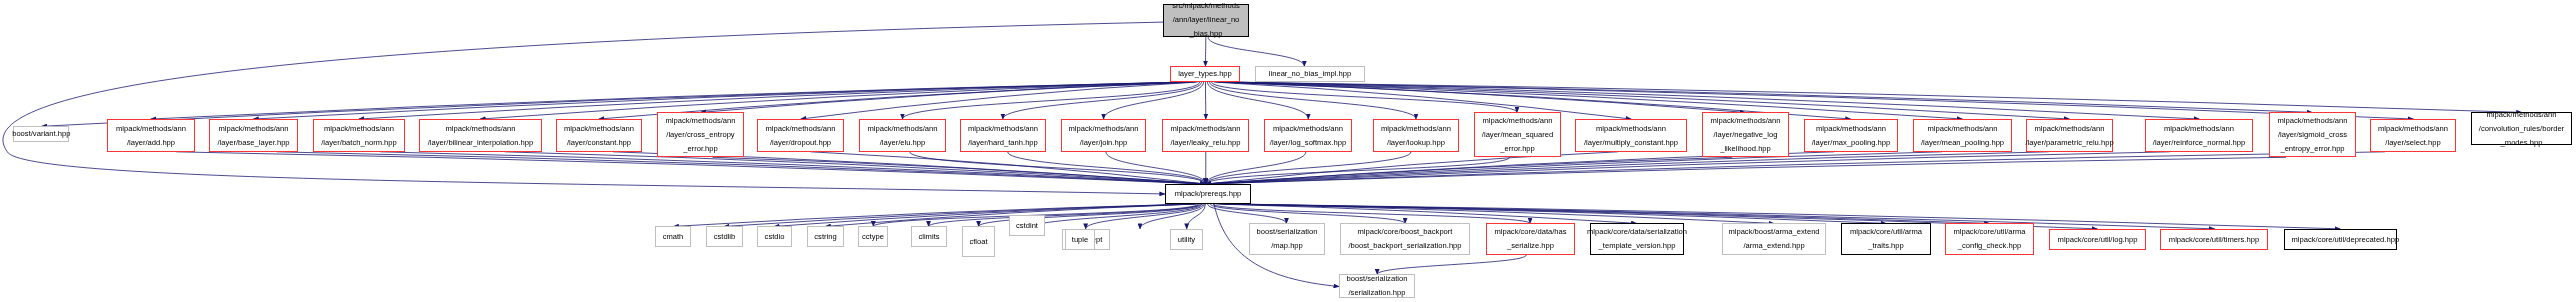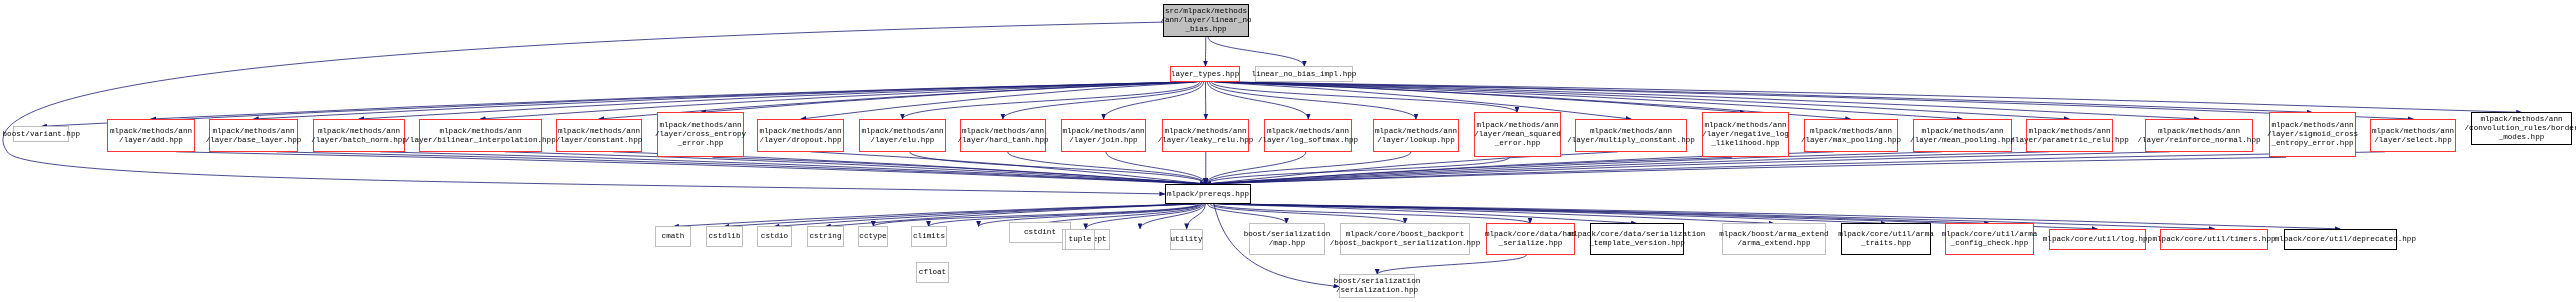--- a/index.html
+++ b/index.html
@@ -1,22 +1,22 @@
 <!DOCTYPE html>
 <html style="font-size:9.7px"><head>
 <meta charset="utf-8">
 <style>
   html, body { margin: 0; padding: 0; background: #ffffff; }
   body { width: 2576px; height: 303px; position: relative; overflow: hidden;
          font-family: "Liberation Sans", sans-serif; }
   #edges { position: absolute; left: 0; top: 0; }
   .node { position: absolute; box-sizing: border-box; background: #ffffff;
           display: flex; align-items: center; justify-content: center; text-align: center;
-          font-size: 7.6px; line-height: 9px; color: #000000; white-space: pre-line;
-          padding: 0 2.4px; font-family: Liberation Mono, monospace; }
+          font-size: 7.6px; line-height: 14px; color: #000000; white-space: pre-line;
+          padding: 0 2.4px; }
   .node.gray { border: 0.9px solid #bfbfbf; }
   .node.red { border: 0.9px solid #ff3333; }
   .node.black { border: 0.9px solid #000000; }
   .node.root { border: 0.9px solid #000000; background: #bfbfbf; }
 </style>
 </head>
 <body>
 
 <svg id="edges" width="2576" height="303" xmlns="http://www.w3.org/2000/svg" viewBox="0 0 4246 499">
   <defs>
@@ -97,21 +97,21 @@
       <path d="M2029.56375,336 Q2943.281875,348.3 3857,377" fill="none" stroke="#191970" stroke-width="1.3" marker-end="url(#arrow)"></path>
       <path d="M2001,336 C2020,420 2080,460 2207,472" fill="none" stroke="#191970" stroke-width="1.3" marker-end="url(#arrow)"></path>
       <path d="M2515.868,420 C2515.868,436 2270,436 2270,452" fill="none" stroke="#191970" stroke-width="1.3" marker-end="url(#arrow)"></path>
     </g>
 </svg>
 
 <div class="node root" style="left:1163px;top:3.6px;width:86px;height:33px;">src/mlpack/methods
 /ann/layer/linear_no
 _bias.hpp</div>
 <div class="node red" style="left:1170px;top:66px;width:70px;height:16px;">layer_types.hpp</div>
-<div class="node gray" style="left:1255px;top:66px;width:98px;height:16px;">linear_no_bias_impl.hpp</div>
+<div class="node gray" style="left:1255px;top:66px;width:110px;height:16px;">linear_no_bias_impl.hpp</div>
 
 <div class="node gray" style="left:13.3px;top:126px;width:56px;height:16px;">boost/variant.hpp</div>
 <div class="node red" style="left:107px;top:119px;width:88px;height:33px;">mlpack/methods/ann
 /layer/add.hpp</div>
 <div class="node red" style="left:209px;top:119px;width:89px;height:33px;">mlpack/methods/ann
 /layer/base_layer.hpp</div>
 <div class="node red" style="left:313px;top:119px;width:92px;height:33px;">mlpack/methods/ann
 /layer/batch_norm.hpp</div>
 <div class="node red" style="left:419px;top:119px;width:123px;height:33px;">mlpack/methods/ann
 /layer/bilinear_interpolation.hpp</div>
@@ -160,22 +160,22 @@
 _modes.hpp</div>
 
 <div class="node black" style="left:1165px;top:184px;width:86px;height:20px;">mlpack/prereqs.hpp</div>
 
 <div class="node gray" style="left:655px;top:226px;width:36px;height:21px;">cmath</div>
 <div class="node gray" style="left:706px;top:226px;width:37px;height:21px;">cstdlib</div>
 <div class="node gray" style="left:757px;top:226px;width:35px;height:21px;">cstdio</div>
 <div class="node gray" style="left:807px;top:226px;width:37px;height:21px;">cstring</div>
 <div class="node gray" style="left:858px;top:226px;width:30px;height:21px;">cctype</div>
 <div class="node gray" style="left:911px;top:226px;width:36px;height:21px;">climits</div>
-<div class="node gray" style="left:916px;top:226px;width:33px;height:21px;margin-top:36px;">cfloat</div>
-<div class="node gray" style="left:1009px;top:222px;width:62px;height:21px;">cstdint</div>
+<div class="node gray" style="left:962px;top:226px;width:33px;height:31px;">cfloat</div>
+<div class="node gray" style="left:1009px;top:215px;width:36px;height:21px;">cstdint</div>
 <div class="node gray" style="left:1062px;top:229px;width:48px;height:21px;">stdexcept</div>
 <div class="node gray" style="left:1065px;top:229px;width:30px;height:21px;">tuple</div>
 <div class="node gray" style="left:1170px;top:229px;width:33px;height:21px;">utility</div>
 <div class="node gray" style="left:1249px;top:223px;width:76px;height:32px;">boost/serialization
 /map.hpp</div>
 <div class="node gray" style="left:1340px;top:223px;width:130px;height:32px;">mlpack/core/boost_backport
 /boost_backport_serialization.hpp</div>
 <div class="node red" style="left:1486px;top:223px;width:89px;height:32px;">mlpack/core/data/has
 _serialize.hpp</div>
 <div class="node black" style="left:1590px;top:223px;width:94px;height:32px;">mlpack/core/data/serialization

